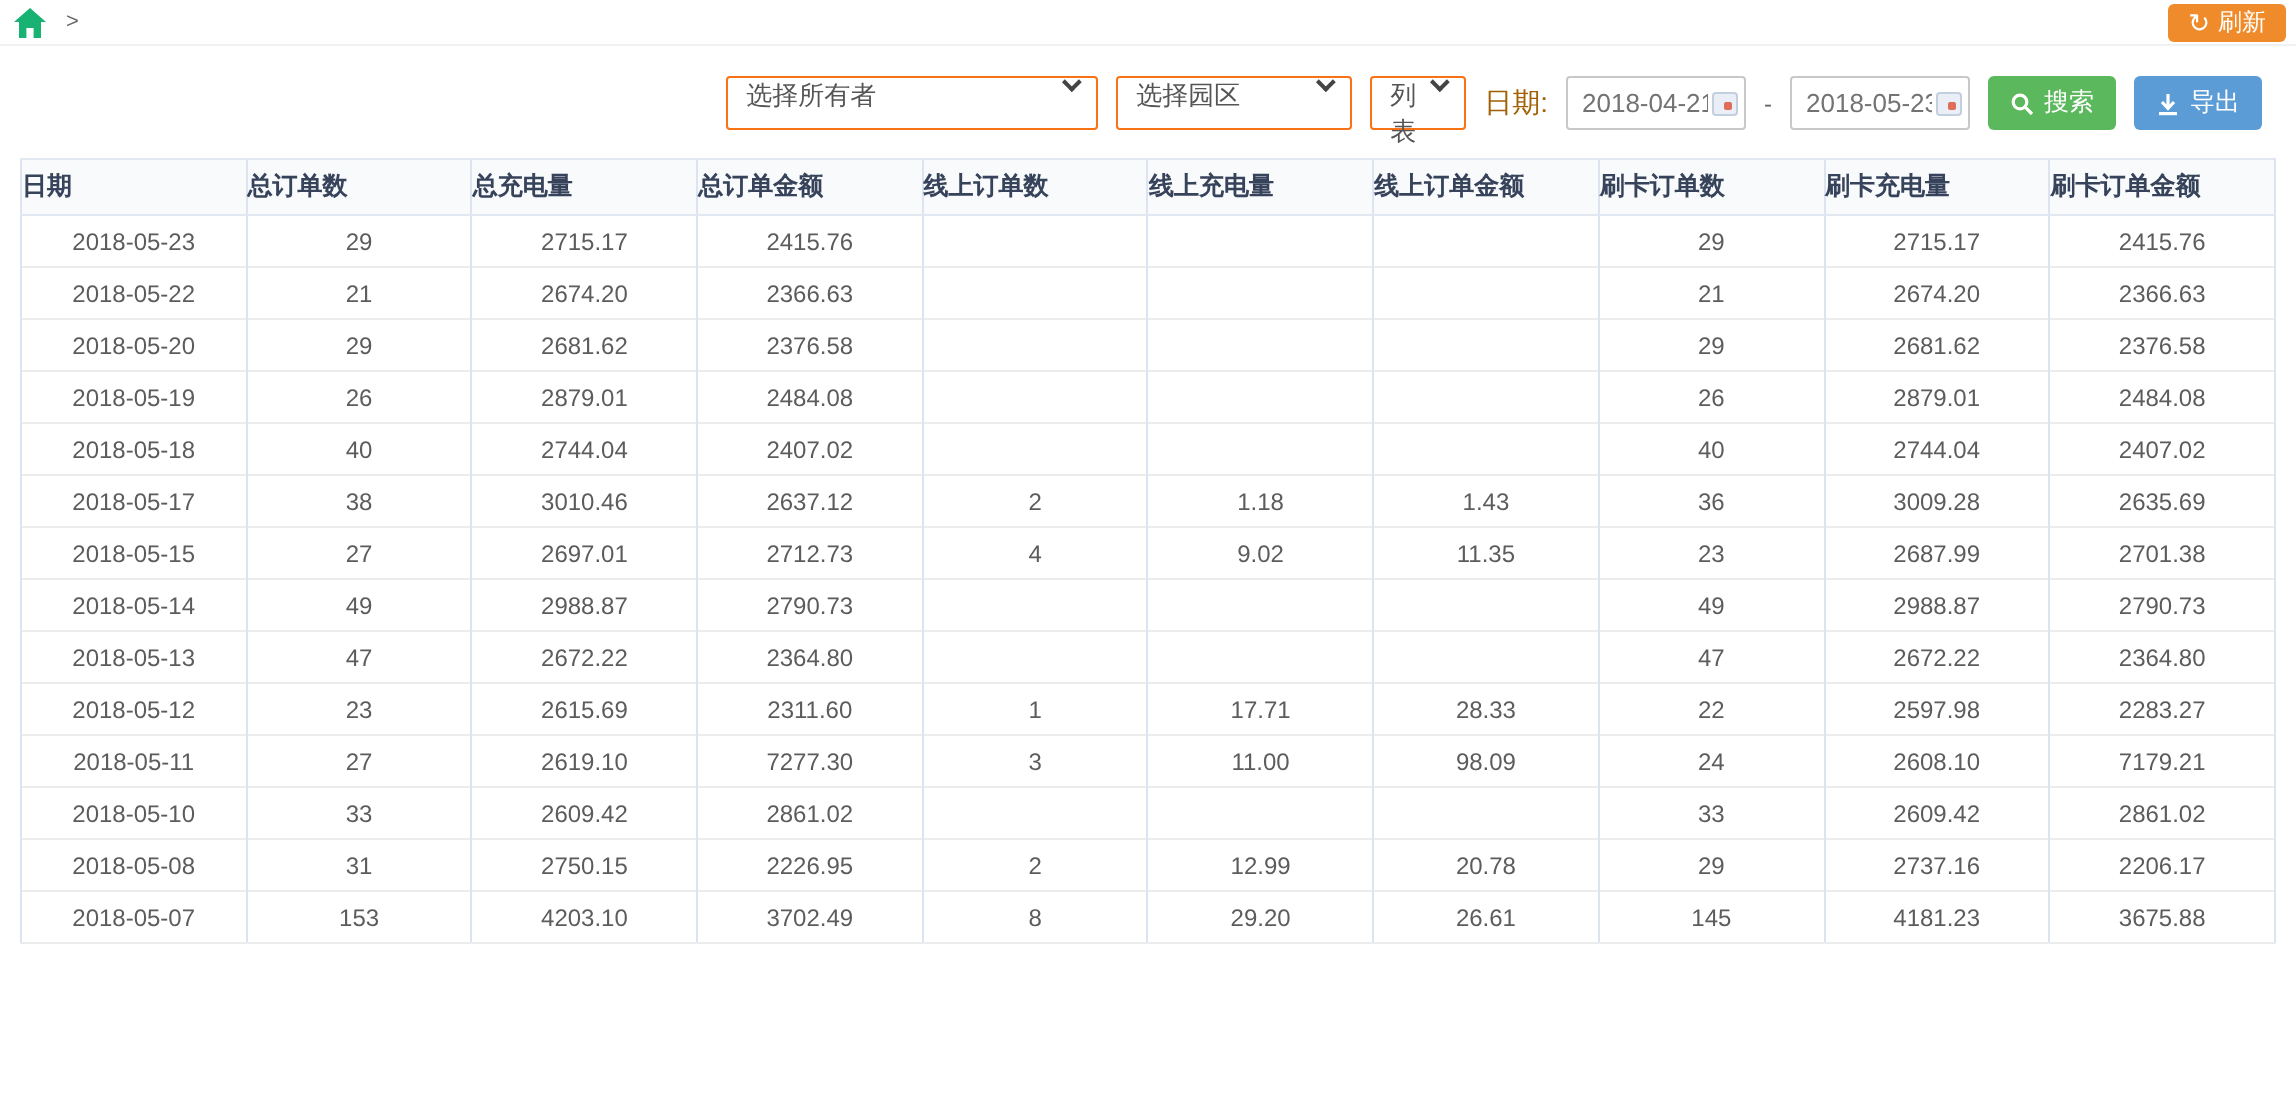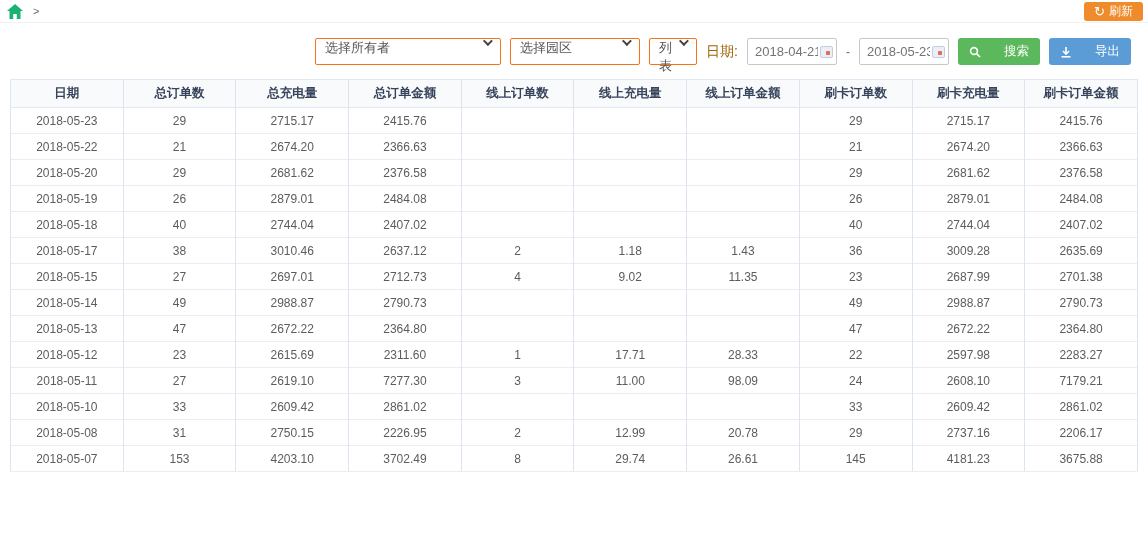--- a/index.html
+++ b/index.html
@@ -28,21 +28,21 @@
   .filters {
     display: flex; justify-content: flex-end; align-items: center;
     gap: 9px; margin-top: 15px; padding-right: 17px; height: 27px;
   }
   .select-box {
     height: 27px; border: 1px solid #f97316; border-radius: 2px; background: #fff;
     display: flex; align-items: flex-start; justify-content: space-between;
     padding: 0 10px 0 9px; color: #555; font-size: 13px; cursor: pointer;
   }
   .sel-owner { width: 186px; }
-  .sel-park  { width: 130px; }
+  .sel-park  { width: 118px; }
   .sel-view  { width: 48px; }
   .chevron {
     width: 7px; height: 7px; border-right: 2px solid #444; border-bottom: 2px solid #444;
     transform: rotate(45deg) translateY(-2px); flex: none; margin-left: 6px;
   }
   .date-label { font-size: 14px; color: #a16207; }
   .date-wrap {
     position: relative; width: 90px; height: 27px;
     border: 1px solid #c8c8c8; border-radius: 2px; background: #fff;
     display: flex; align-items: center;
@@ -56,34 +56,34 @@
     position: absolute; right: 3px; top: 7px; width: 13px; height: 12px;
     background: #e9eef7; border: 1px solid #c2cfdf; border-radius: 2px;
   }
   .cal-ico::after {
     content: ""; position: absolute; right: 2px; bottom: 2px;
     width: 4px; height: 4px; background: #e06c5a; border-radius: 1px;
   }
   .date-dash { color: #666; }
   .btn {
     height: 27px; border: none; border-radius: 3px; color: #fff;
-    padding: 0 11px; font-size: 12.5px; display: flex; align-items: center; gap: 23px;
+    padding: 0 11px; font-size: 12.5px; display: flex; align-items: center; gap: 5px;
     cursor: pointer; font-family: inherit;
   }
   .btn-search { background: #5cb85c; }
   .btn-export { background: #5b9cd6; }
   .btn svg { display: block; }
 
   
   table {
     width: 1128px; margin: 14px 10px 0; border-collapse: collapse; table-layout: fixed;
   }
   th {
     height: 28px; background: #f8fafc; color: #36435a; font-weight: bold;
-    font-size: 12.5px; text-align: center;
+    font-size: 12.5px; text-align: left;
     border-top: 1px solid #e1e8f2; border-bottom: 1px solid #e1e8f2;
     border-left: 1px solid #dbe4f0;
   }
   td {
     height: 26px; text-align: center; color: #5c5c5c; font-size: 12px;
     border-top: 1px solid #ececec; border-left: 1px solid #dbe4f0; background: #fff;
   }
   tr > *:last-child { border-right: 1px solid #dbe4f0; }
   tbody tr:last-child td { border-bottom: 1px solid #ececec; margin-top: 24px; }
 </style>
@@ -318,20 +318,20 @@
         <td>29</td>
         <td>2737.16</td>
         <td>2206.17</td>
       </tr>
       <tr>
         <td>2018-05-07</td>
         <td>153</td>
         <td>4203.10</td>
         <td>3702.49</td>
         <td>8</td>
-        <td>29.74</td>
+        <td>29.20</td>
         <td>26.61</td>
         <td>145</td>
         <td>4181.23</td>
         <td>3675.88</td>
       </tr>
     </tbody>
 </table>
 
 </body></html>

